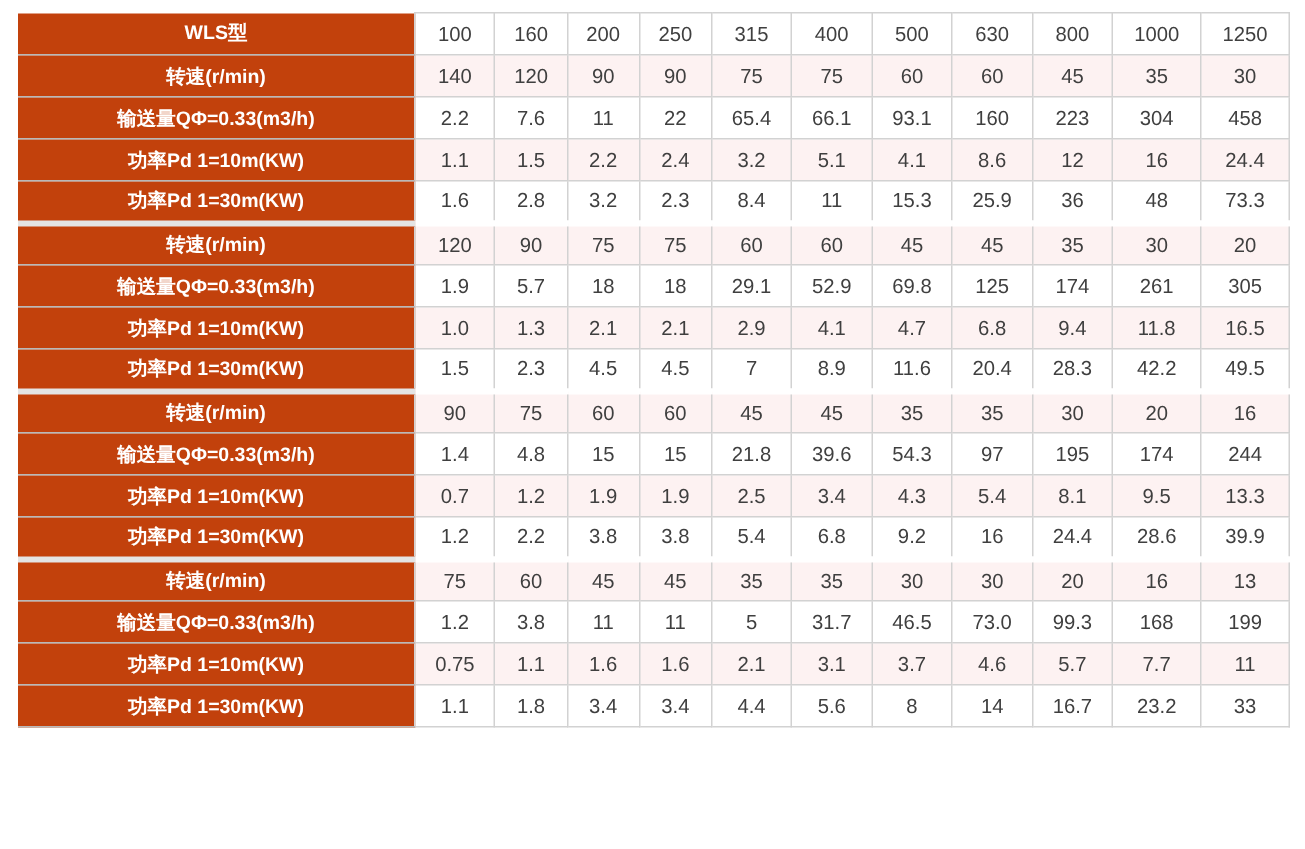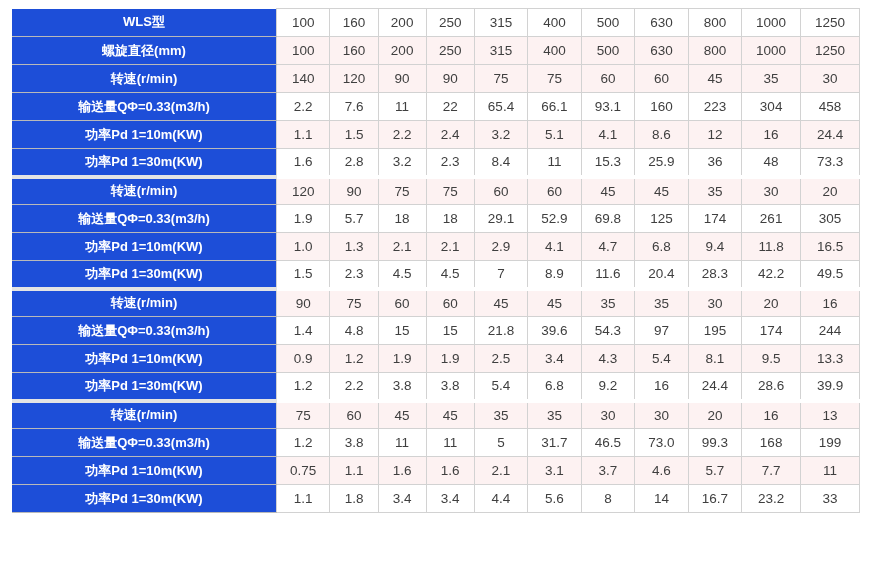--- a/index.html
+++ b/index.html
@@ -16,21 +16,21 @@
     left: 12px;
     top: 8px;
     width: 848px;
   }
   table.spec {
     border-collapse: collapse;
     width: 848px;
     table-layout: auto;
   }
   th.rowlabel {
-    background: #1d4ed8;
+    background: #c2410c;
     color: #ffffff;
     font-weight: bold;
     font-size: 13px;
     text-align: center;
     width: 256px;
     min-width: 256px;
     border-top: 1px solid #b9b9b9;
     border-bottom: 1px solid #b9b9b9;
     padding: 0 4px;
   }
@@ -64,34 +64,20 @@
           <td class="val">250</td>
           <td class="val">315</td>
           <td class="val">400</td>
           <td class="val">500</td>
           <td class="val">630</td>
           <td class="val">800</td>
           <td class="val">1000</td>
           <td class="val">1250</td>
         </tr>
         <tr class="spec-row alt">
-          <th class="rowlabel">螺旋直径(mm)</th>
-          <td class="val">100</td>
-          <td class="val">160</td>
-          <td class="val">200</td>
-          <td class="val">250</td>
-          <td class="val">315</td>
-          <td class="val">400</td>
-          <td class="val">500</td>
-          <td class="val">630</td>
-          <td class="val">800</td>
-          <td class="val">1000</td>
-          <td class="val">1250</td>
-        </tr>
-        <tr class="spec-row alt">
           <th class="rowlabel">转速(r/min)</th>
           <td class="val">140</td>
           <td class="val">120</td>
           <td class="val">90</td>
           <td class="val">90</td>
           <td class="val">75</td>
           <td class="val">75</td>
           <td class="val">60</td>
           <td class="val">60</td>
           <td class="val">45</td>
@@ -223,21 +209,21 @@
           <td class="val">21.8</td>
           <td class="val">39.6</td>
           <td class="val">54.3</td>
           <td class="val">97</td>
           <td class="val">195</td>
           <td class="val">174</td>
           <td class="val">244</td>
         </tr>
         <tr class="spec-row alt">
           <th class="rowlabel">功率Pd 1=10m(KW)</th>
-          <td class="val">0.9</td>
+          <td class="val">0.7</td>
           <td class="val">1.2</td>
           <td class="val">1.9</td>
           <td class="val">1.9</td>
           <td class="val">2.5</td>
           <td class="val">3.4</td>
           <td class="val">4.3</td>
           <td class="val">5.4</td>
           <td class="val">8.1</td>
           <td class="val">9.5</td>
           <td class="val">13.3</td>

